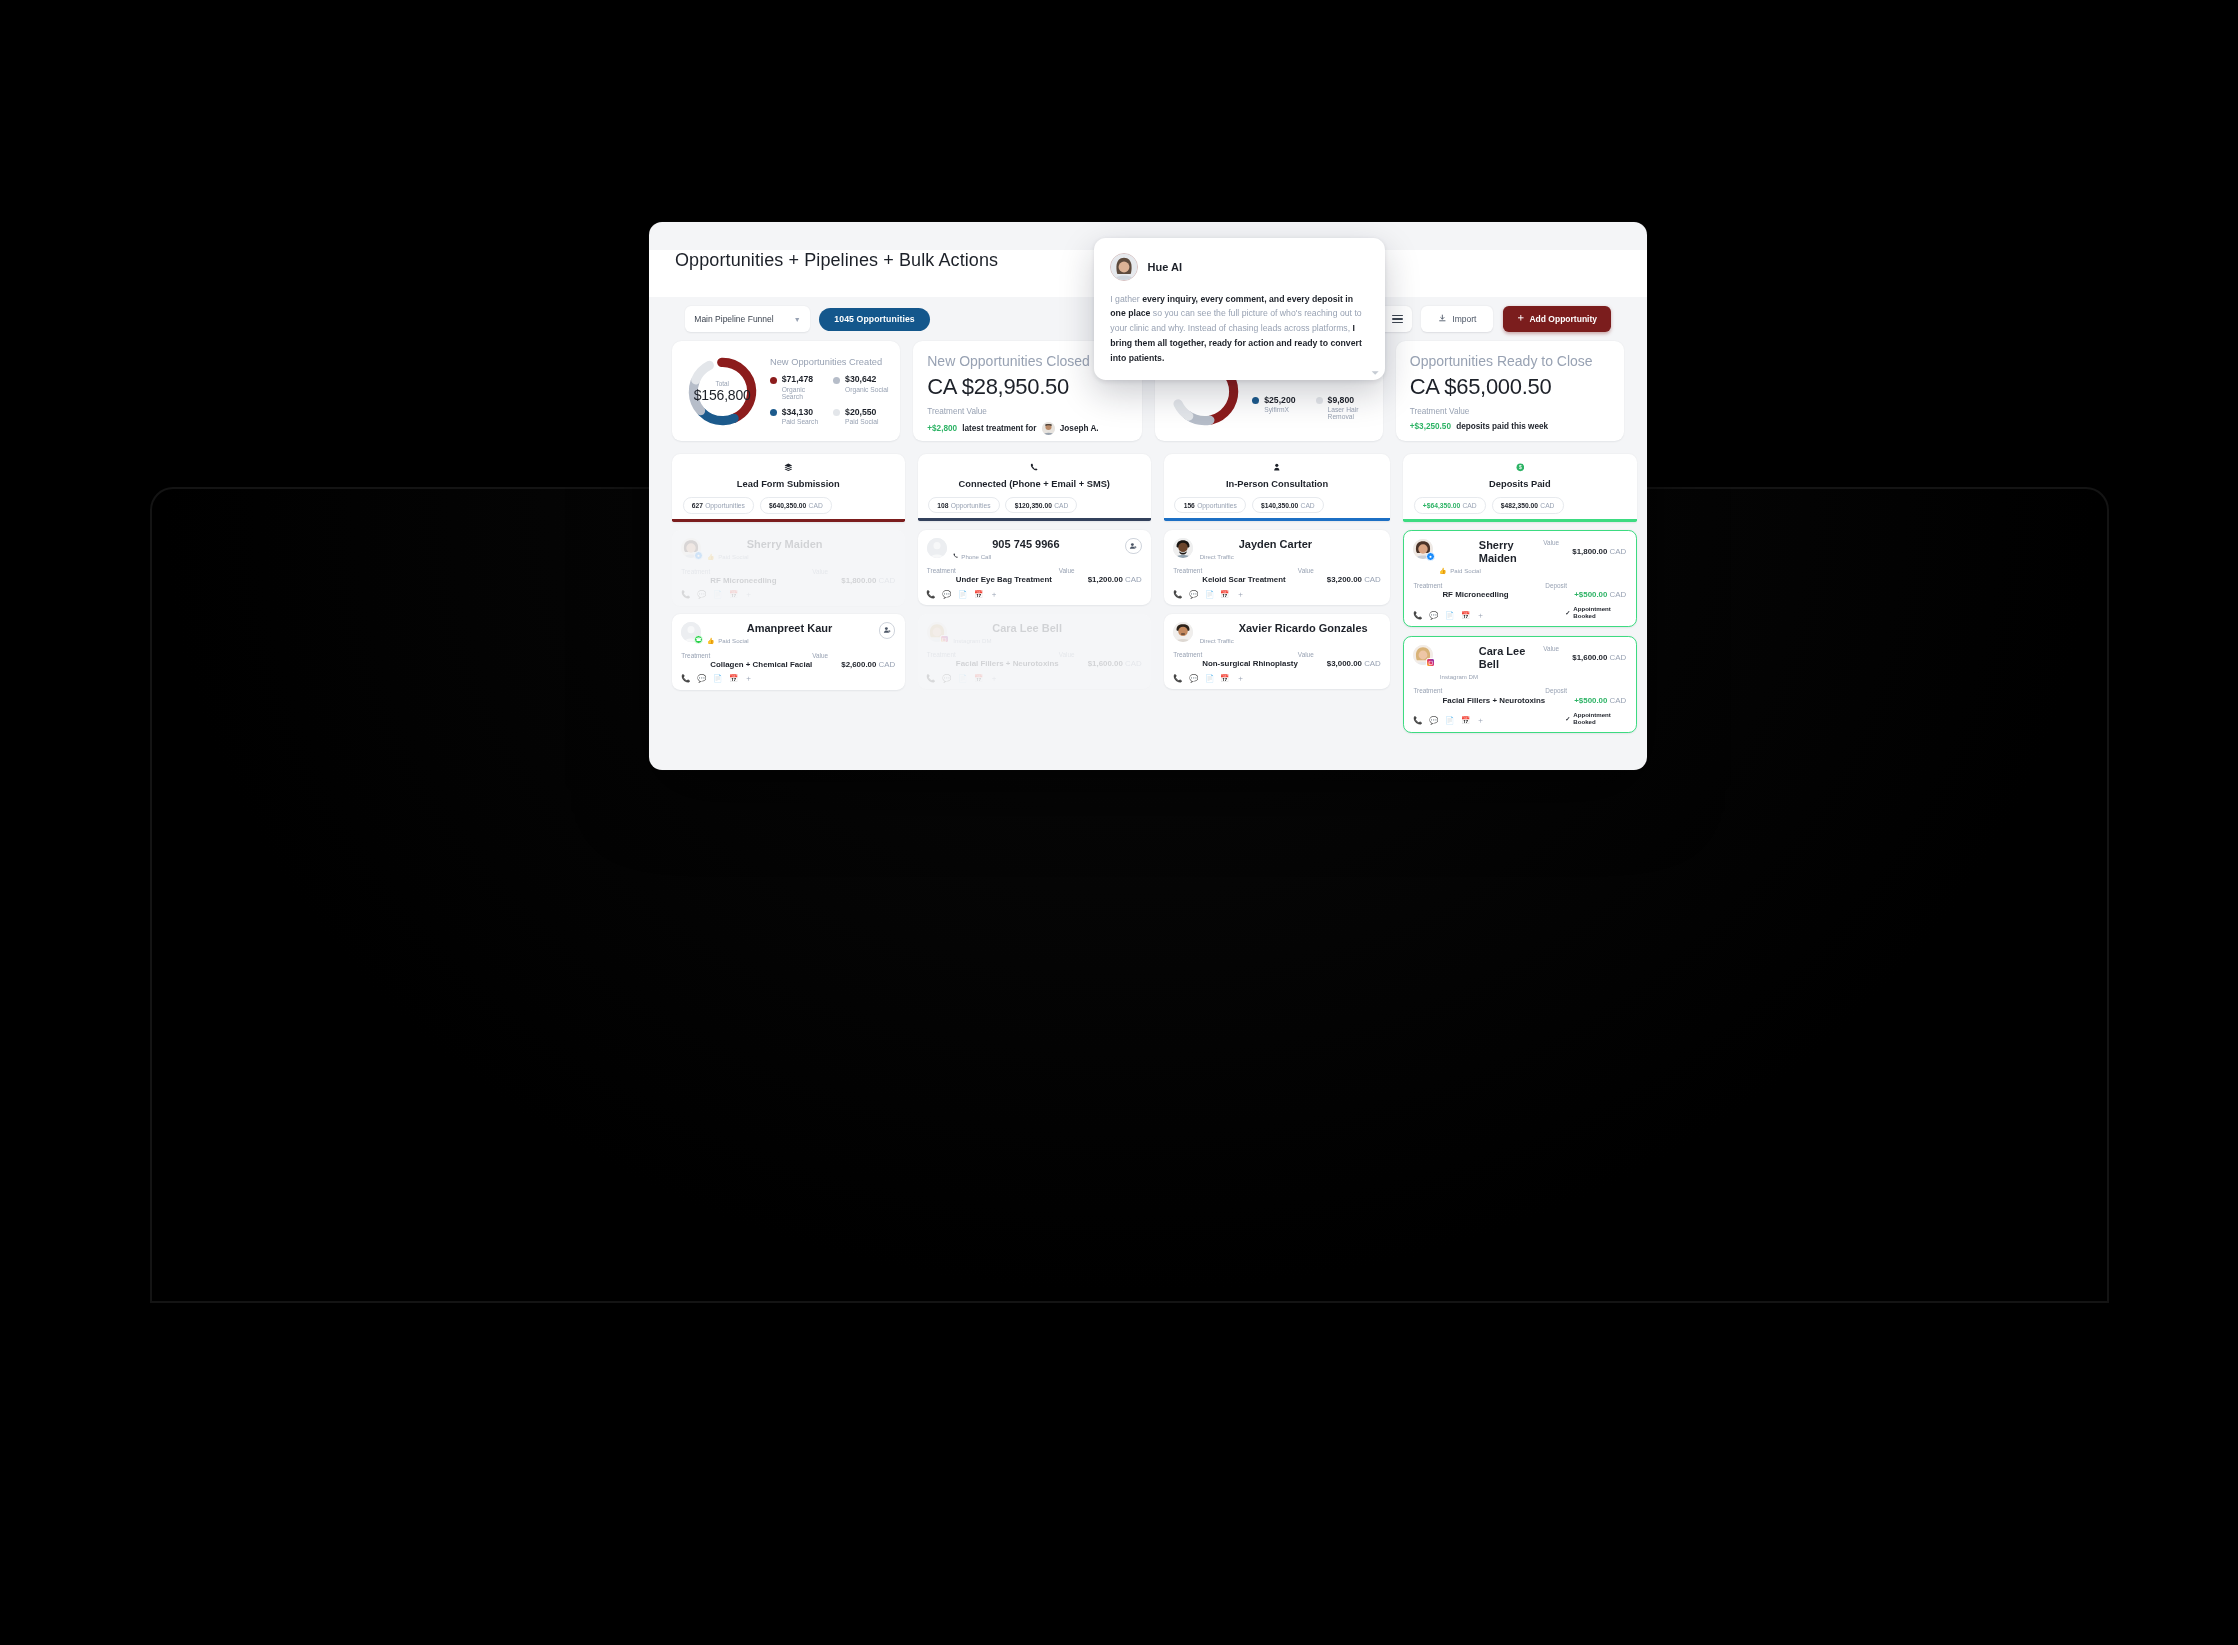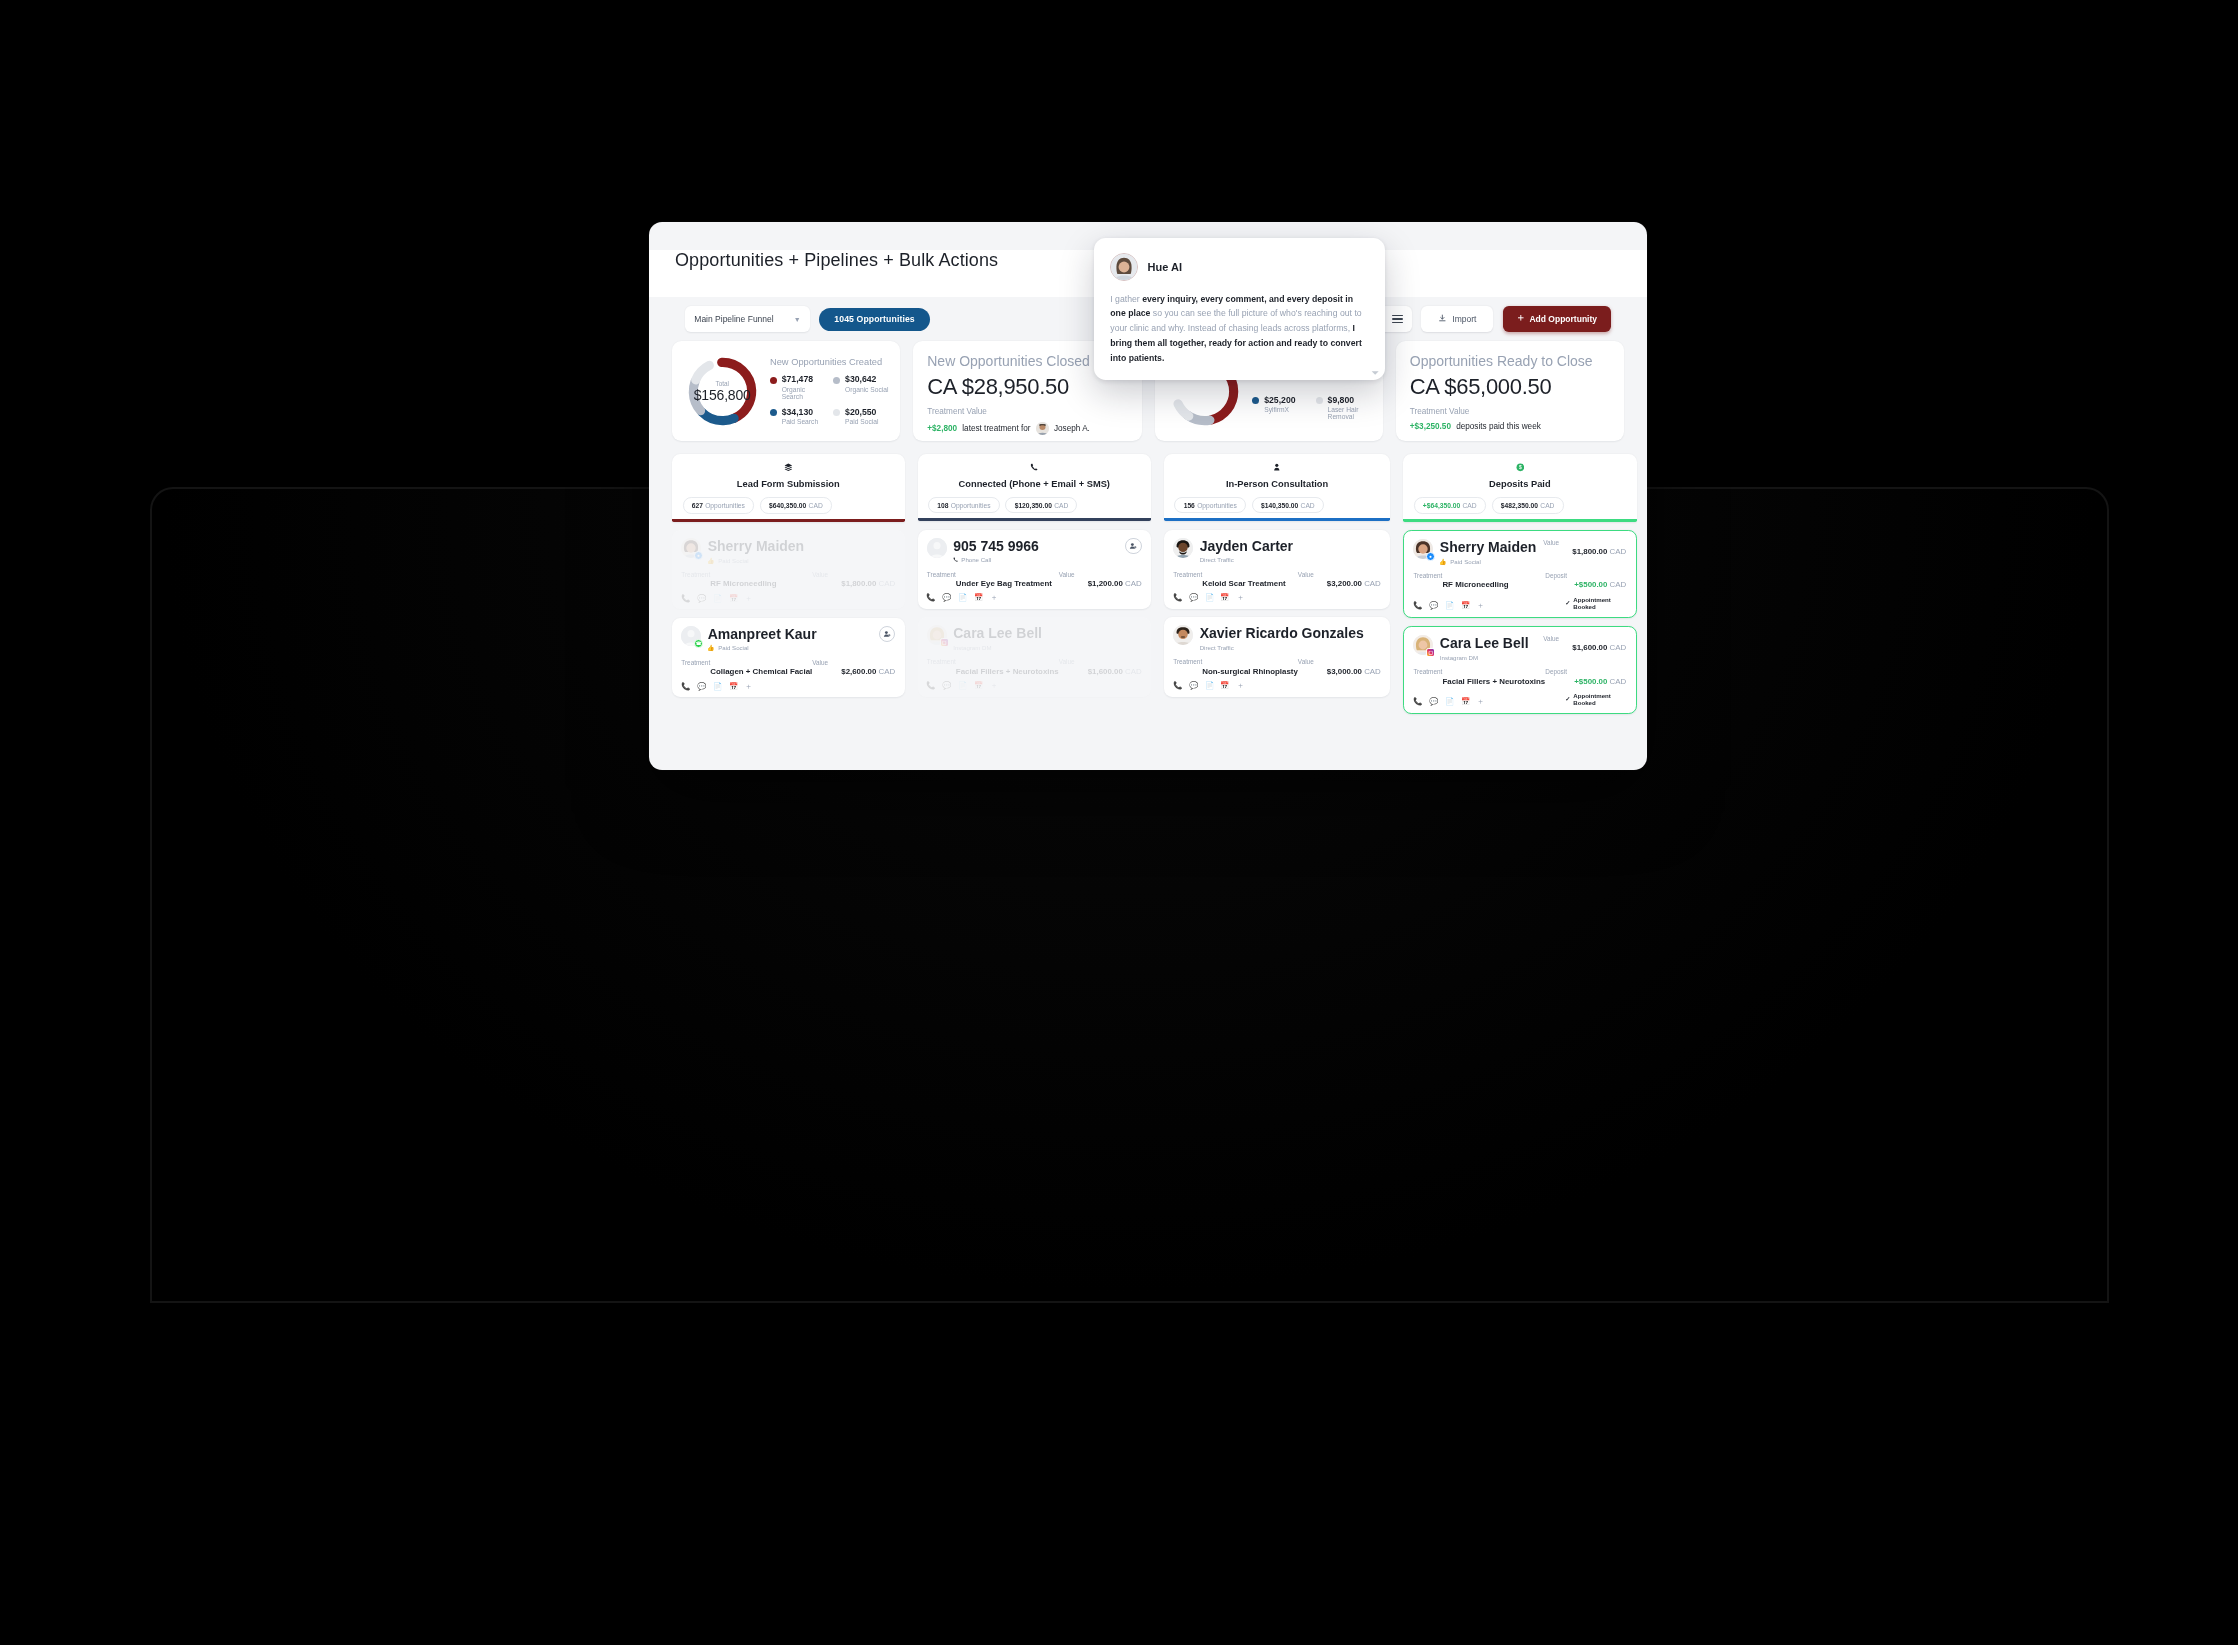--- a/index.html
+++ b/index.html
@@ -131,21 +131,21 @@
     overflow: hidden;
   }
   .stat-label { font-size: 14px; color: #98a2b3; font-weight: 400; }
   .stat-big {
     font-size: 22px; color: #1d2129; font-weight: 400;
     letter-spacing: -0.3px; margin-top: 5.8px; white-space: nowrap;
   }
   .stat-sub { font-size: 8.2px; color: #98a2b3; margin-top: 7px; }
   .stat-foot { display: flex; align-items: center; gap: 5.2px; margin-top: 5.8px; font-size: 8.2px; }
   .pos { color: #2db365; font-weight: 700; }
-  .stat-foot-text { color: #1d2129; font-weight: 400; }
+  .stat-foot-text { color: #1d2129; font-weight: 700; }
 
   
   .donut-card { display: flex; align-items: center; gap: 9.3px; padding: 9.3px 11.7px; }
   .donut-wrap { position: relative; width: 77px; height: 77px; flex: 0 0 77px; }
   .donut-center {
     position: absolute; inset: 0;
     display: flex; flex-direction: column; align-items: center; justify-content: center;
   }
   .donut-total-label { font-size: 6.4px; color: #98a2b3; }
   .donut-total-value { font-size: 14px; color: #1d2129; font-weight: 500; letter-spacing: -0.2px; }
@@ -213,21 +213,21 @@
   .badge {
     position: absolute; right: -1.7px; bottom: -1.7px;
     width: 8.7px; height: 8.7px; border-radius: 50%;
     border: 1.2px solid #fff;
     display: flex; align-items: center; justify-content: center;
     font-size: 4.7px; color: #fff; font-weight: 700;
   }
   .badge.messenger { background: #1b8cfb; }
   .badge.whatsapp { background: #2ad24b; }
   .badge.instagram { background: linear-gradient(45deg,#fdbb2d 5%,#e1306c 50%,#833ab4 95%); border-radius: 2.3px; }
-  .opp-name { font-size: 14px; font-weight: 700; color: #1d2129; line-height: 1.2; }
+  .opp-name { font-size: 11px; font-weight: 700; color: #1d2129; line-height: 1.2; margin-left: 39px; }
   .opp-source { display: flex; align-items: center; gap: 2.9px; font-size: 6.1px; color: #98a2b3; margin-top: 1.7px; }
   .opp-top-right { margin-left: auto; display: flex; align-items: flex-start; gap: 13px; }
   .assign-circle {
     width: 16.3px; height: 16.3px; border-radius: 50%;
     border: 0.9px solid #cfd4dc;
     display: flex; align-items: center; justify-content: center;
     font-size: 7.6px; color: #4b5565;
   }
   .opp-meta-right { text-align: left; min-width: 61px; }
   .meta-label { font-size: 6.4px; color: #98a2b3; }

